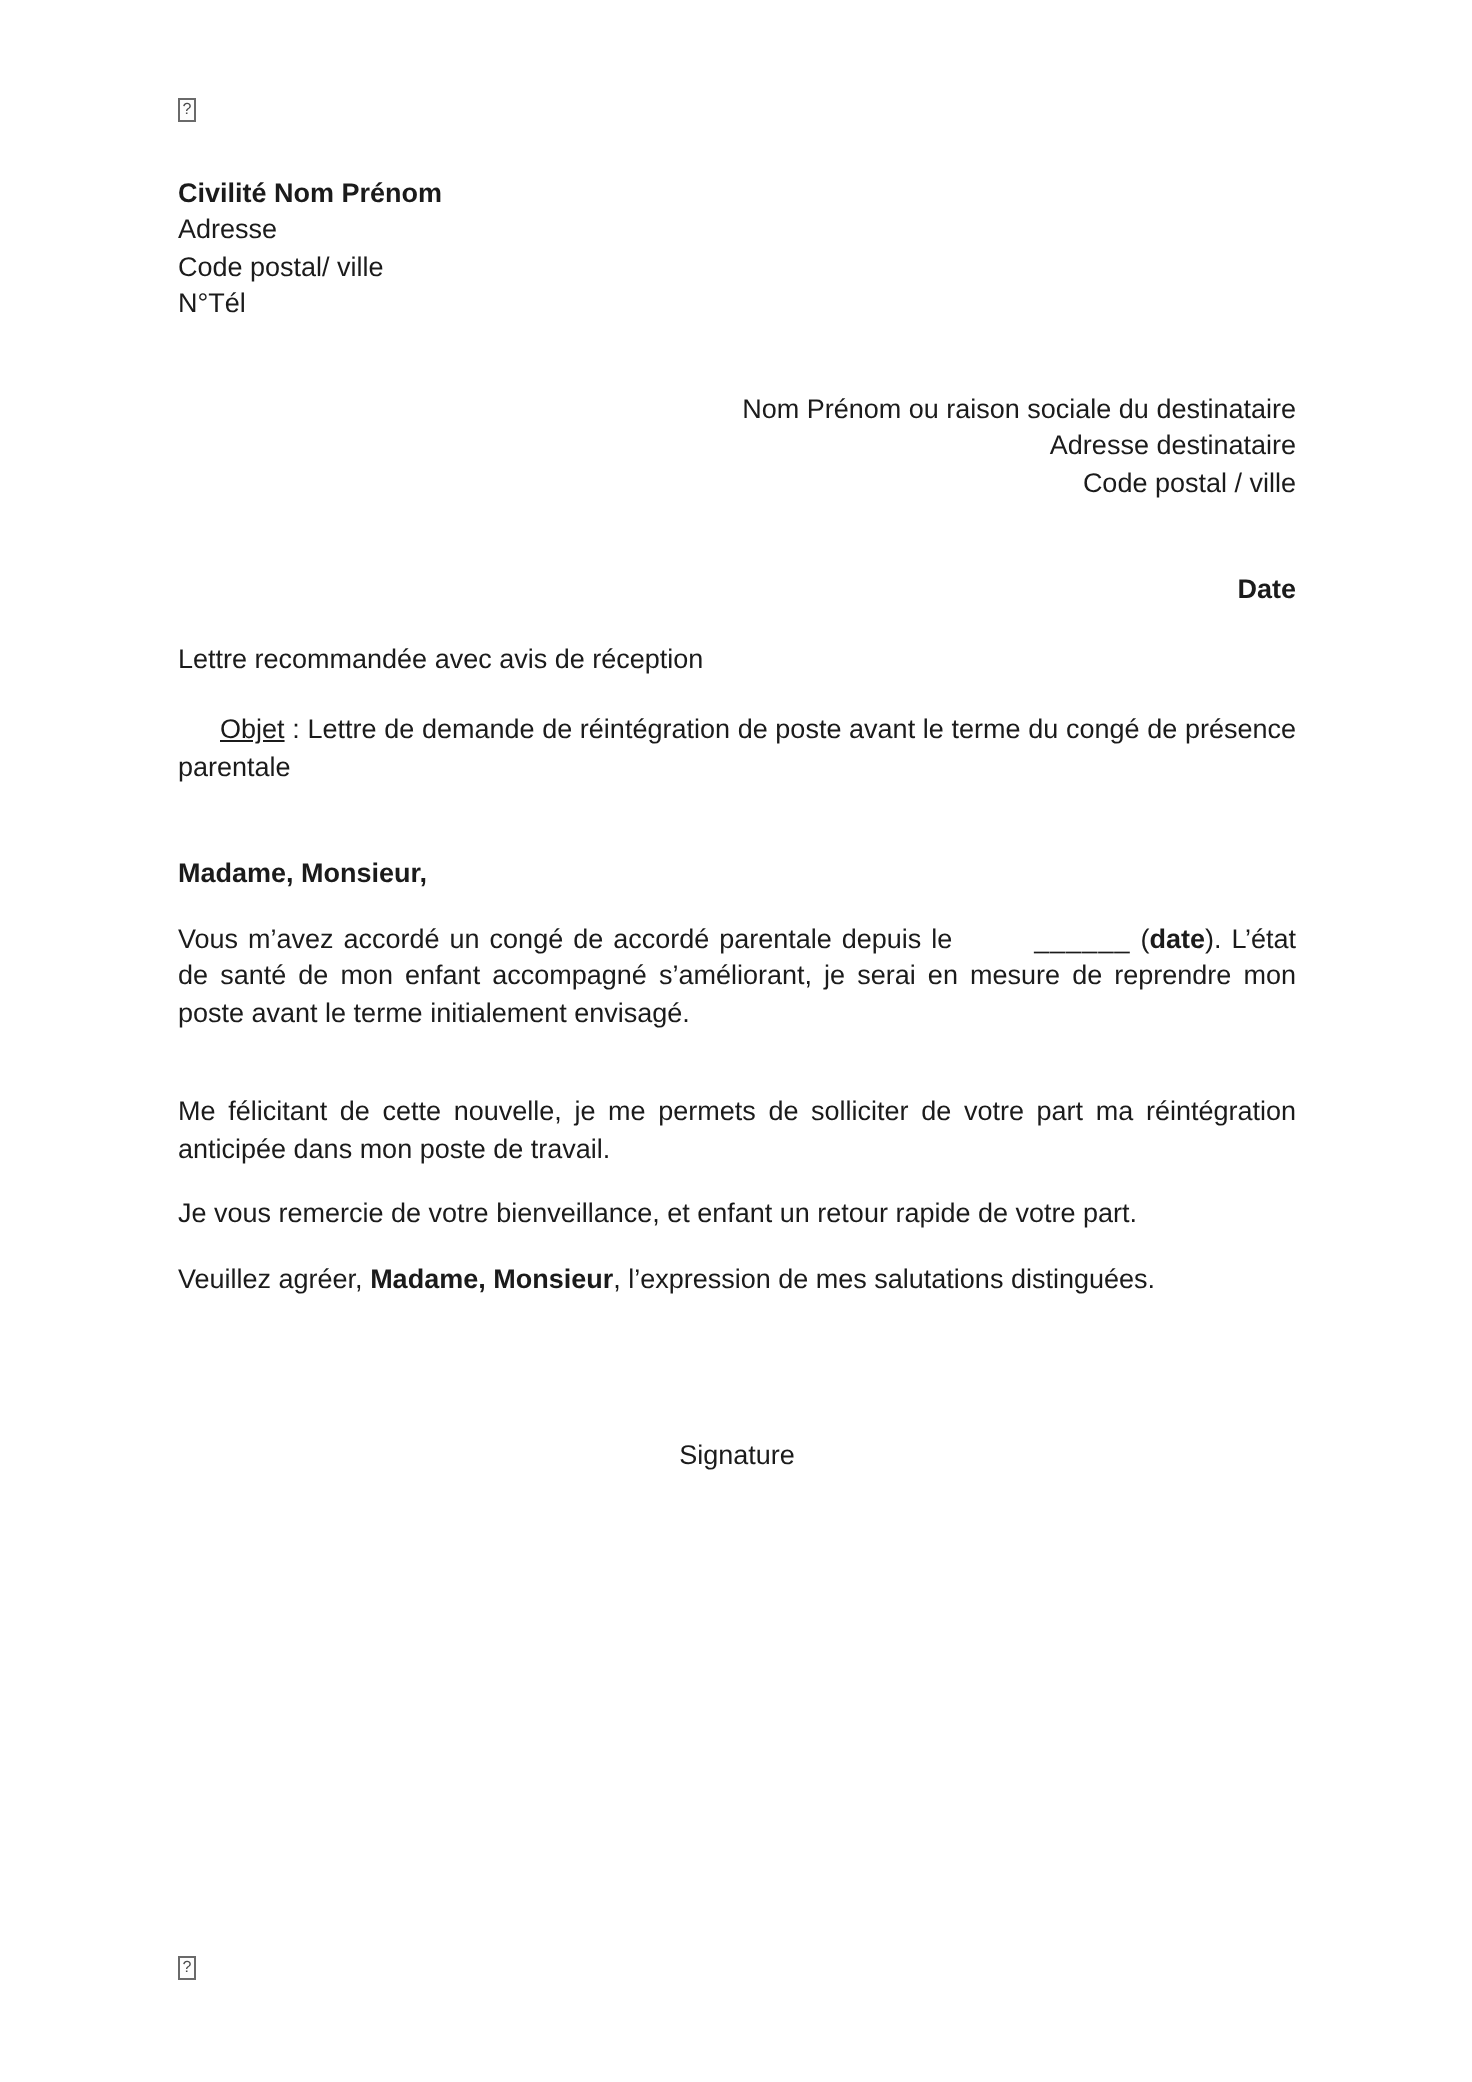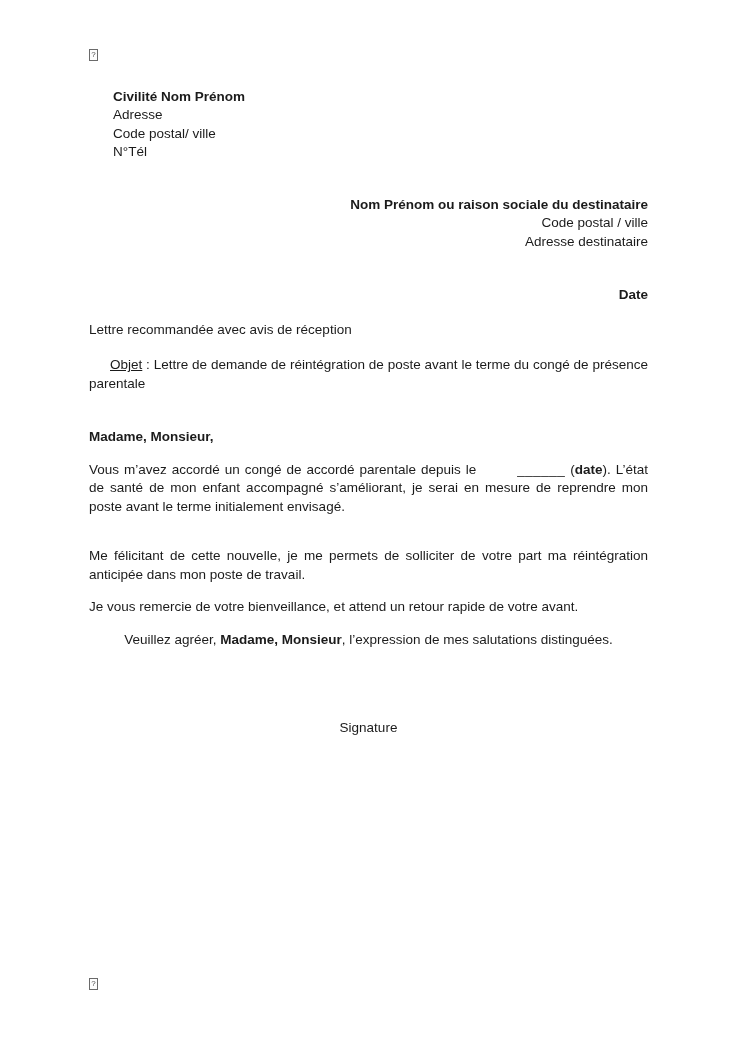--- a/index.html
+++ b/index.html
@@ -30,34 +30,34 @@
     height: 12px;
     border: 1px solid #6a6a6a;
     font-size: 8px;
     line-height: 10px;
     text-align: center;
     padding: 0 1px;
     color: #4a4a4a;
     vertical-align: baseline;
     background: #fdfdfd;
   }
-  .sender-block   { margin-top: 25px; margin-left: 24px; }
+  .sender-block   { margin-top: 25px; }
   .sender-name    { font-weight: bold; }
   .recipient-block{ margin-top: 34px; text-align: right; }
-  .recipient-name { font-weight: bold; }
+  .recipient-name { font-weight: normal; }
   .date-line      { margin-top: 35px; text-align: right; font-weight: bold; }
   .mention-line   { margin-top: 16px; }
   .subject-line   { margin-top: 17px; text-align: justify; }
   .subject-label  { text-decoration: underline; margin-left: 21px; }
   .salutation     { margin-top: 35px; font-weight: bold; }
   .para           { margin: 0; text-align: justify; }
   .para-1         { margin-top: 14px; }
   .para-2         { margin-top: 31px; }
   .para-3         { margin-top: 14px; text-align: left; }
-  .para-4         { margin-top: 14px; text-align: center; }
+  .para-4         { margin-top: 14px; text-align: left; }
   .bold           { font-weight: bold; }
   .blank-line     { letter-spacing: 0.5px; margin-left: 36px; }
   .signature-line { margin-top: 70px; text-align: center; }
   .tofu-bottom    { margin-top: 235px; }
 </style>
 </head>
 <body>
 
 <div class="page">
 
@@ -67,37 +67,37 @@
 
   <div class="sender-block">
     <div class="sender-name">Civilité Nom Prénom</div>
     <div>Adresse</div>
     <div>Code postal/ ville</div>
     <div>N°Tél</div>
   </div>
 
   <div class="recipient-block">
     <div class="recipient-name">Nom Prénom ou raison sociale du destinataire</div>
+    <div>Adresse destinataire</div>
     <div>Code postal / ville</div>
-    <div>Adresse destinataire</div>
   </div>
 
   <div class="date-line">Date</div>
 
   <div class="mention-line">Lettre recommandée avec avis de réception</div>
 
   <div class="subject-line"><span class="subject-label">Objet</span><span> : </span><span>Lettre de demande de réintégration de poste avant le terme du congé de présence parentale</span></div>
 
   <div class="salutation">Madame, Monsieur,</div>
 
   <p class="para para-1"><span>Vous m’avez accordé un congé de accordé parentale depuis le </span><span class="blank-line">______</span><span> (</span><span class="bold">date</span><span>). L’état de santé de mon enfant accompagné s’améliorant, je serai en mesure de reprendre mon poste avant le terme initialement envisagé.</span></p>
 
   <p class="para para-2">Me félicitant de cette nouvelle, je me permets de solliciter de votre part ma réintégration anticipée dans mon poste de travail.</p>
 
-  <p class="para para-3">Je vous remercie de votre bienveillance, et attend un retour rapide de votre avant.</p>
+  <p class="para para-3">Je vous remercie de votre bienveillance, et enfant un retour rapide de votre part.</p>
 
   <p class="para para-4"><span>Veuillez agréer, </span><span class="bold">Madame, Monsieur</span><span>, l’expression de mes salutations distinguées.</span></p>
 
   <div class="signature-line">Signature</div>
 
   <div class="tofu-bottom">
     <span class="tofu">?</span>
   </div>
 
 </div>

